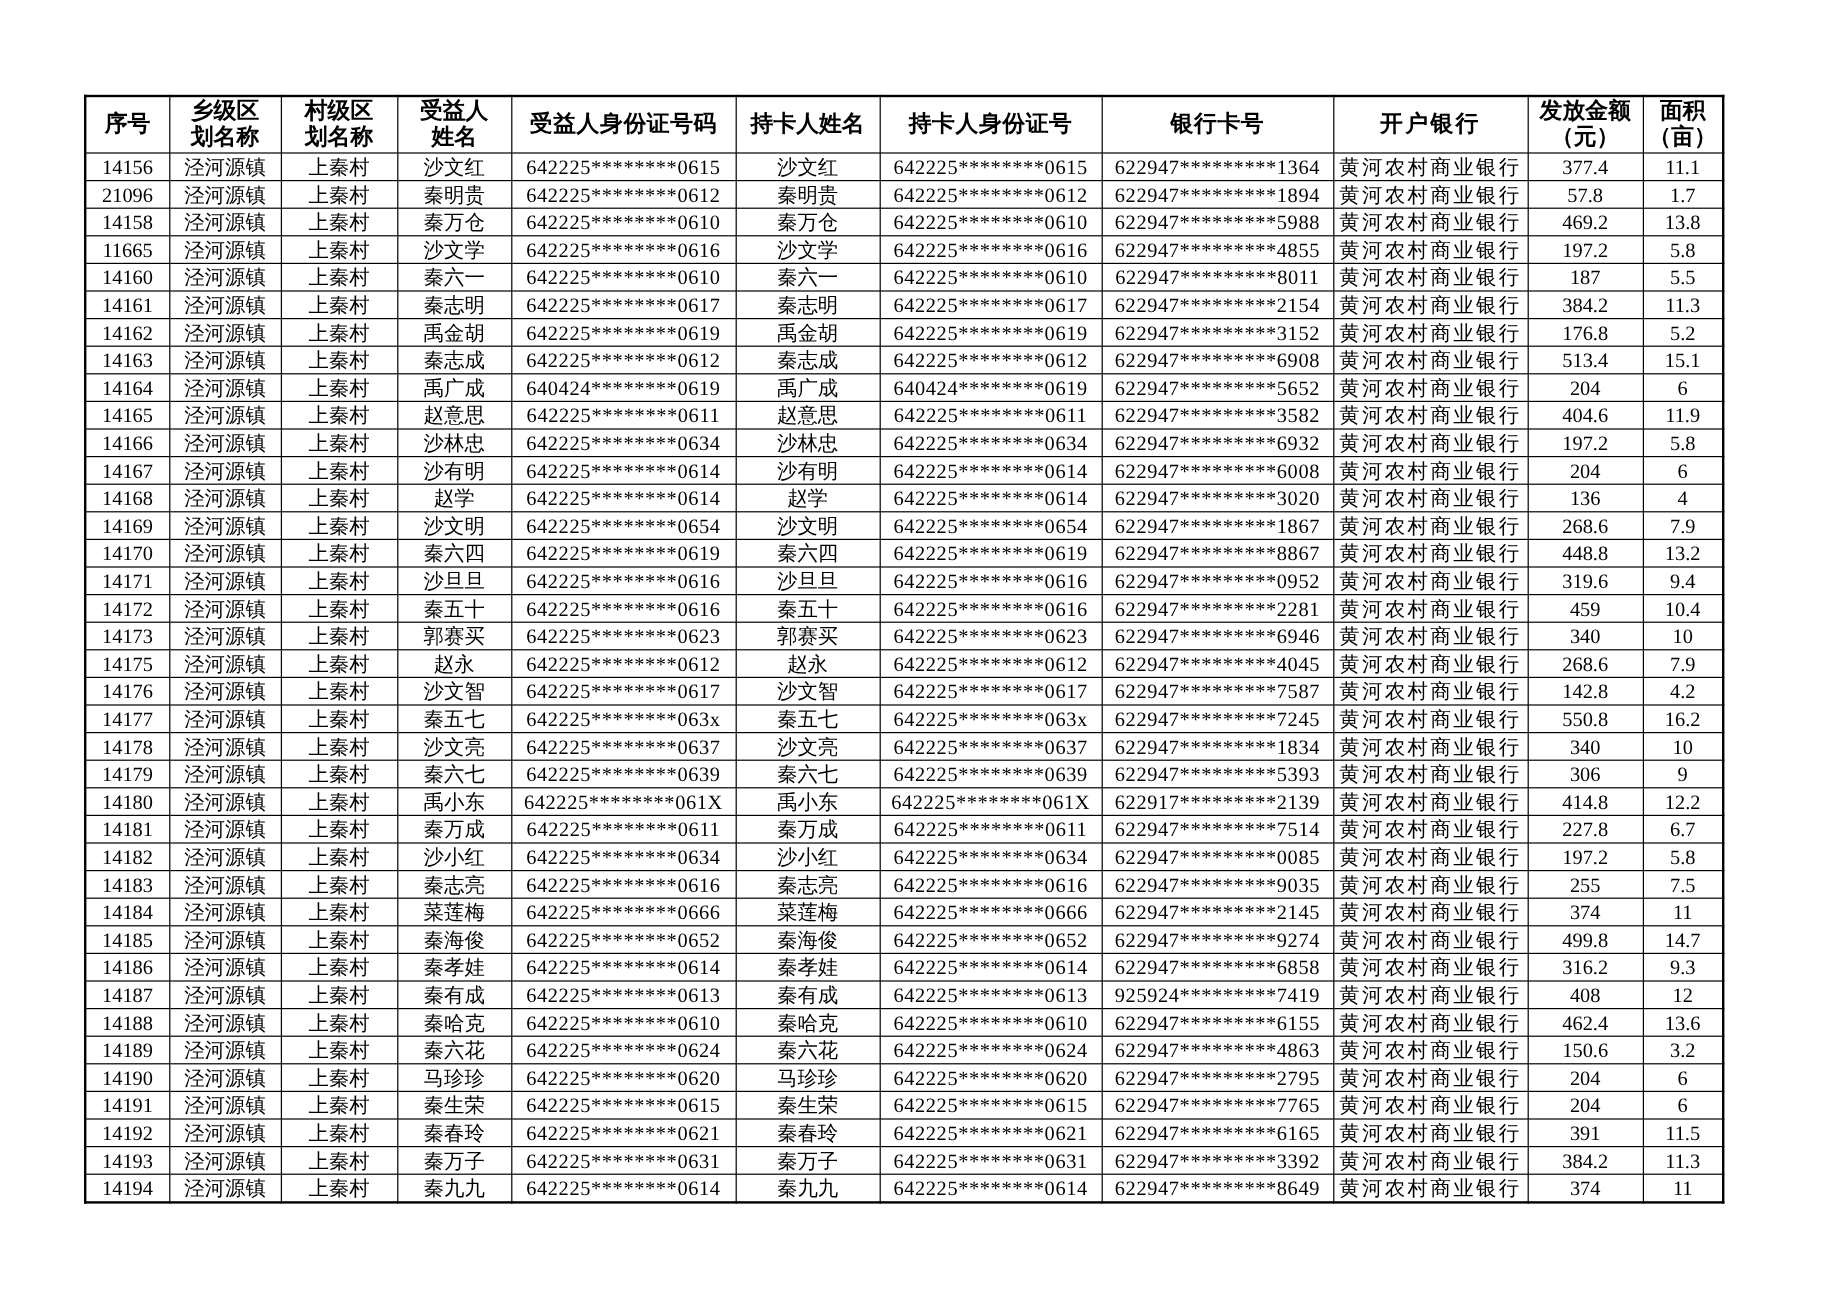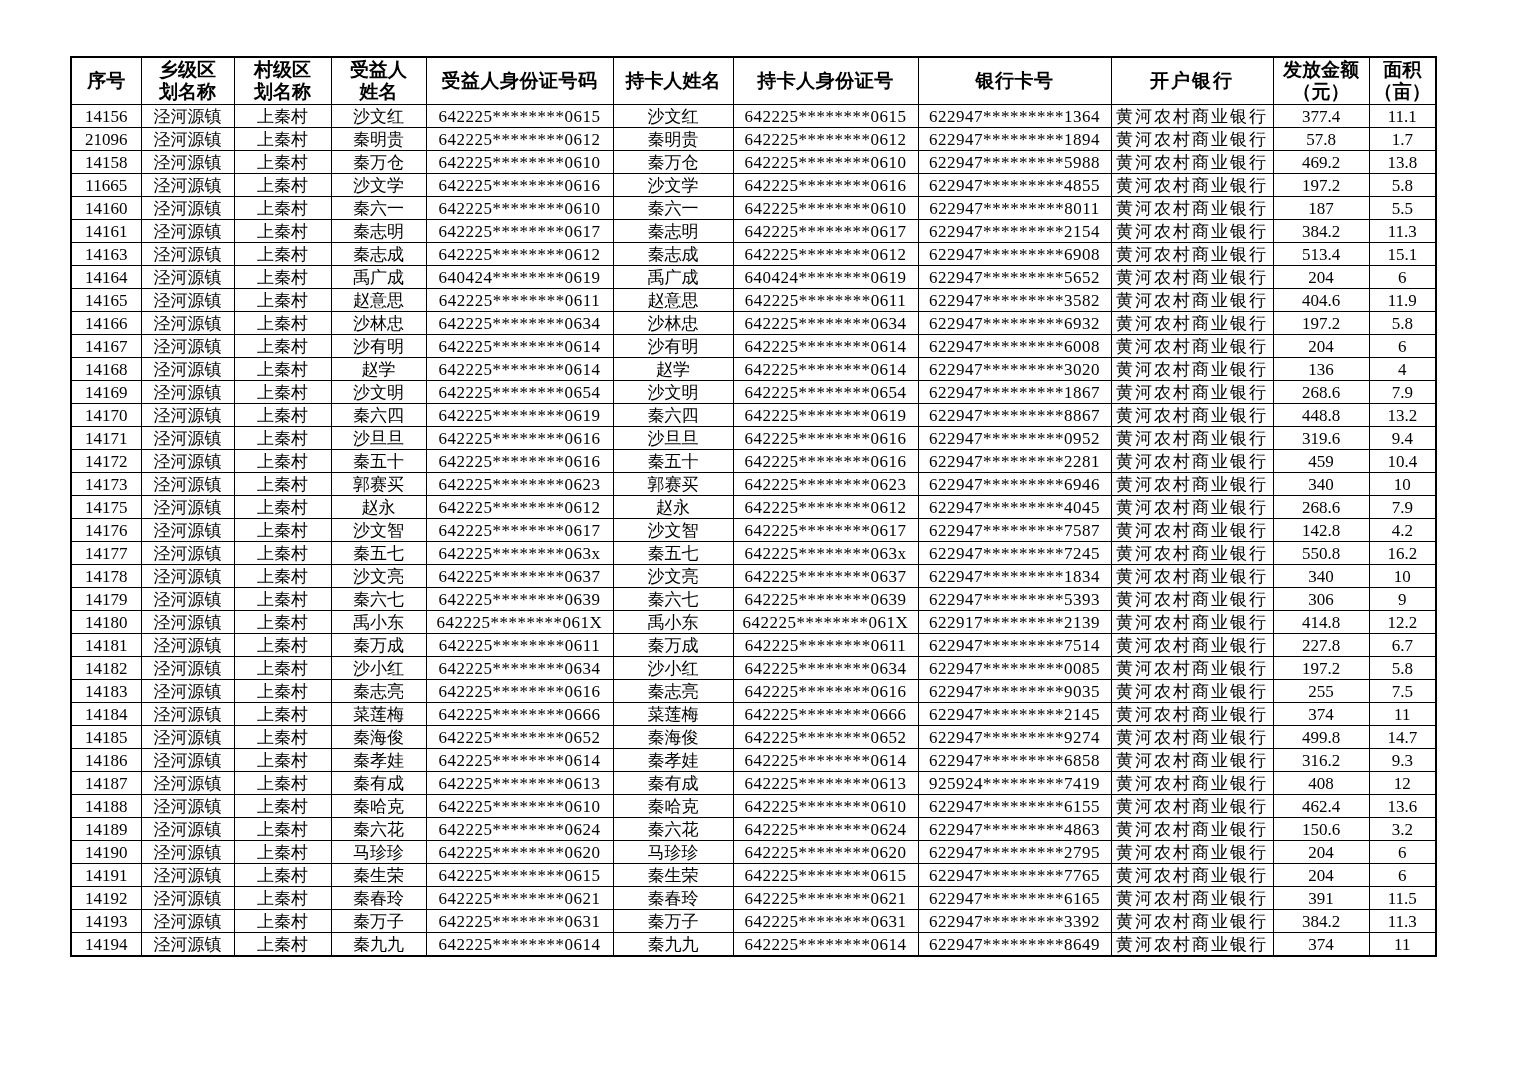--- a/index.html
+++ b/index.html
@@ -10,21 +10,21 @@
   body {
     width: 1519px;
     height: 1075px;
     position: relative;
     font-family: "Liberation Serif", "DejaVu Serif", serif;
     color: #000000;
   }
   .sheet {
     position: absolute;
     left: 70px;
-    top: 56px;
+    top: 79px;
   }
   table.grid {
     border-collapse: collapse;
     table-layout: fixed;
     border: 2px solid #000000;
   }
   table.grid th,
   table.grid td {
     border: 1px solid #000000;
     padding: 0;
@@ -162,20 +162,33 @@
           <td class="col-3">秦志明</td>
           <td class="col-4">642225********0617</td>
           <td class="col-5">秦志明</td>
           <td class="col-6">642225********0617</td>
           <td class="col-7">622947*********2154</td>
           <td class="col-8">黄河农村商业银行</td>
           <td class="col-9">384.2</td>
           <td class="col-10">11.3</td>
         </tr>
         <tr>
+          <td class="col-0">14162</td>
+          <td class="col-1">泾河源镇</td>
+          <td class="col-2">上秦村</td>
+          <td class="col-3">禹金胡</td>
+          <td class="col-4">642225********0619</td>
+          <td class="col-5">禹金胡</td>
+          <td class="col-6">642225********0619</td>
+          <td class="col-7">622947*********3152</td>
+          <td class="col-8">黄河农村商业银行</td>
+          <td class="col-9">176.8</td>
+          <td class="col-10">5.2</td>
+        </tr>
+        <tr>
           <td class="col-0">14163</td>
           <td class="col-1">泾河源镇</td>
           <td class="col-2">上秦村</td>
           <td class="col-3">秦志成</td>
           <td class="col-4">642225********0612</td>
           <td class="col-5">秦志成</td>
           <td class="col-6">642225********0612</td>
           <td class="col-7">622947*********6908</td>
           <td class="col-8">黄河农村商业银行</td>
           <td class="col-9">513.4</td>

